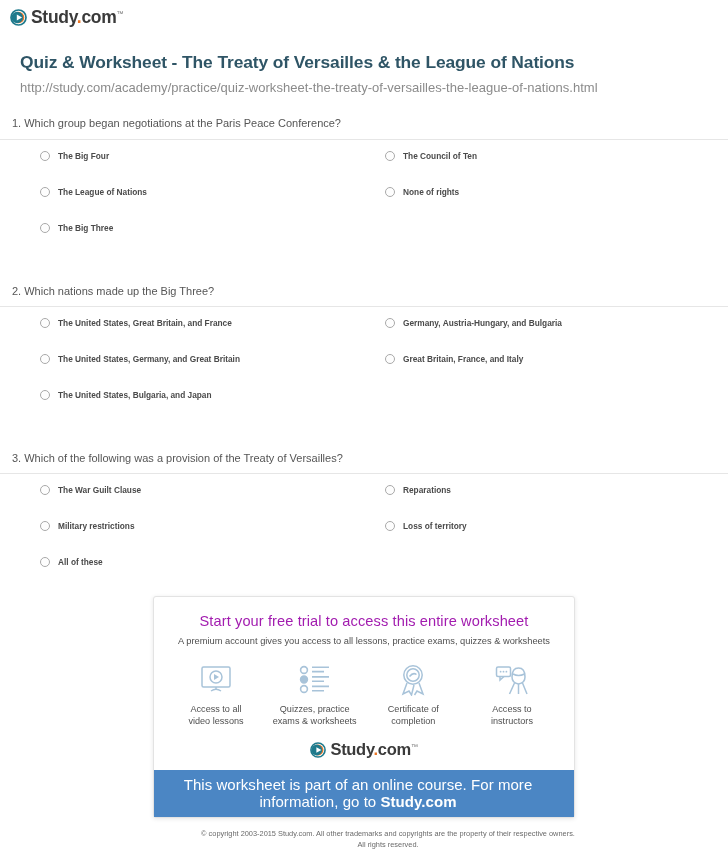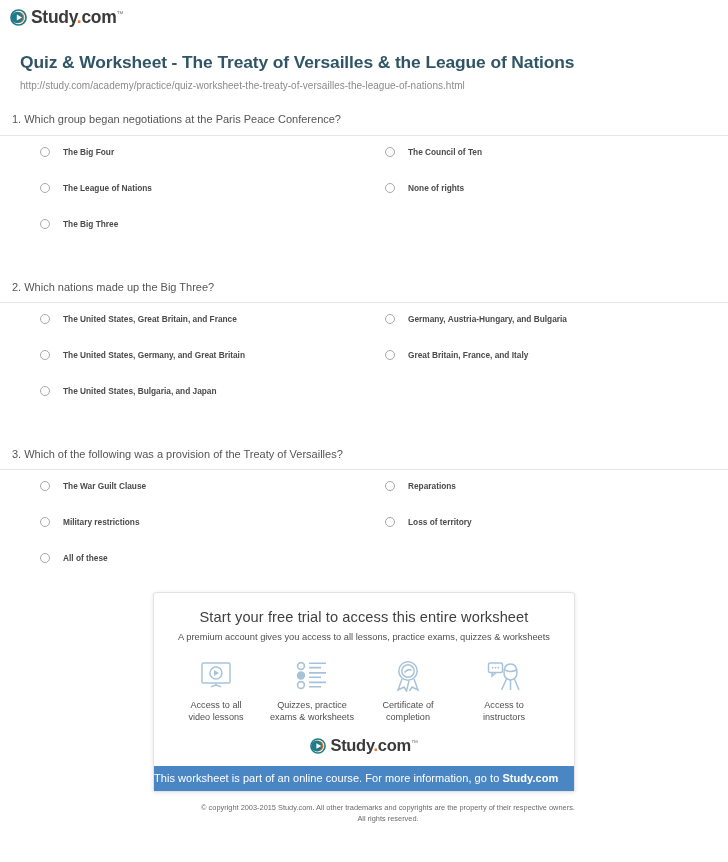--- a/index.html
+++ b/index.html
@@ -54,21 +54,21 @@
   .page-title {
     font-size: 17.4px;
     line-height: 1.32;
     font-weight: bold;
     color: #2f5566;
     margin: 0;
     letter-spacing: -0.1px;
   }
   .page-url {
     margin: 6px 0 4px 0;
-    font-size: 10px;
+    font-size: 13px;
     color: #8b8b8b;
     letter-spacing: 0.02px;
     font-family: "Liberation Sans", sans-serif;
   }
 
   
   .questions {
     margin-top: 21px;
   }
   .question-block {
@@ -90,21 +90,21 @@
   .options-grid {
     display: grid;
     grid-template-columns: 345px 1fr;
     grid-auto-rows: 36px;
     padding-left: 40px;
     align-items: start;
   }
   .option {
     display: flex;
     align-items: flex-start;
-    gap: 13px;
+    gap: 8px;
     font-size: 8.3px;
     font-weight: bold;
     color: #4a4a4a;
     line-height: 1;
     padding-top: 2px;
   }
   .radio {
     width: 8px;
     height: 8px;
     flex: 0 0 8px;
@@ -129,34 +129,34 @@
     background: #ffffff;
     border: 1px solid #e3e3e3;
     border-radius: 3px;
     box-shadow: 0 1px 4px rgba(0,0,0,0.10);
     padding: 16px 0 0 0;
     box-sizing: border-box;
   }
   .promo-headline {
     text-align: center;
     font-size: 14.6px;
-    color: #404040;
+    color: #a21caf;
     font-weight: normal;
     margin: 0;
     letter-spacing: 0.1px;
   }
   .promo-sub {
     text-align: center;
     font-size: 9.3px;
     color: #4f4f4f;
     margin: 7px 0 0 0;
   }
   .features {
     display: flex;
-    justify-content: flex-start;
+    justify-content: space-between;
     align-items: flex-start;
     margin: 16px 14px 0 14px;
   }
   .feature {
     width: 96px;
     text-align: center;
   }
   .feature-icon {
     height: 36px;
     display: flex;
@@ -173,21 +173,22 @@
     display: flex;
     justify-content: center;
     align-items: center;
     margin: 14px 0 12px 0;
   }
   .promo-logo-row .logo-word { font-size: 16.5px; }
   .promo-logo-row .logo-mark { width: 16px; height: 16px; flex: 0 0 16px; }
   .promo-bar {
     background: #4b86c4;
     color: #ffffff;
-    font-size: 11px;
+    text-align: center;
+    font-size: 15px;
     padding: 6px 12px 7px 0;
     letter-spacing: 0.05px;
   }
   .promo-bar b { font-weight: bold; }
 
   
   .footer {
     text-align: center;
     font-size: 7.4px;
     color: #6a6a6a;

